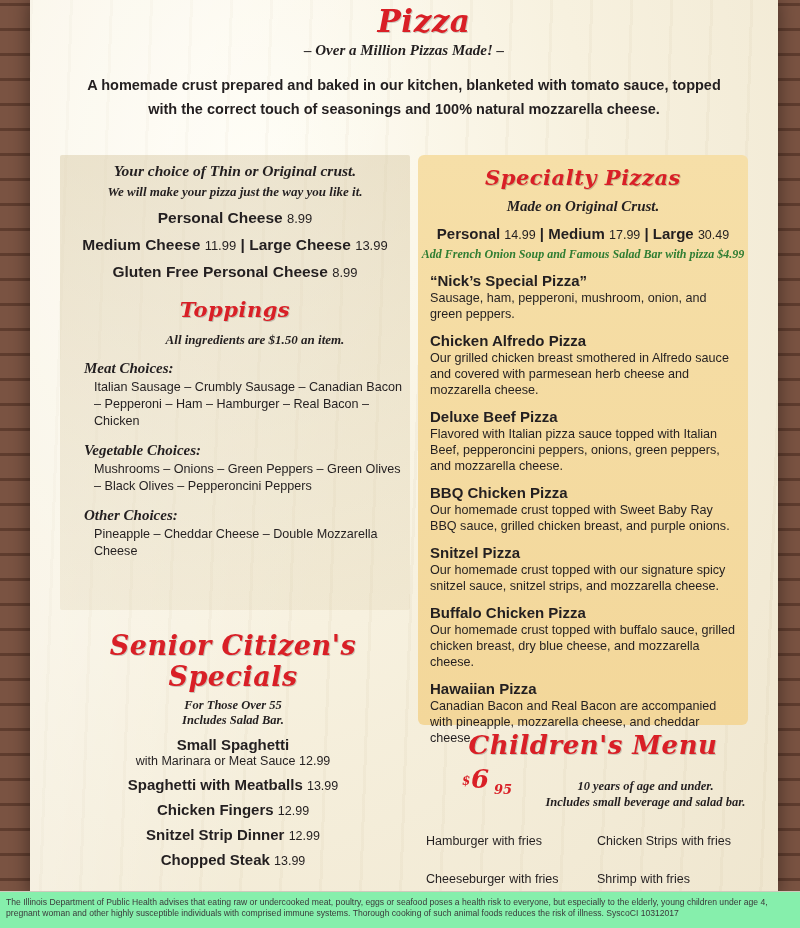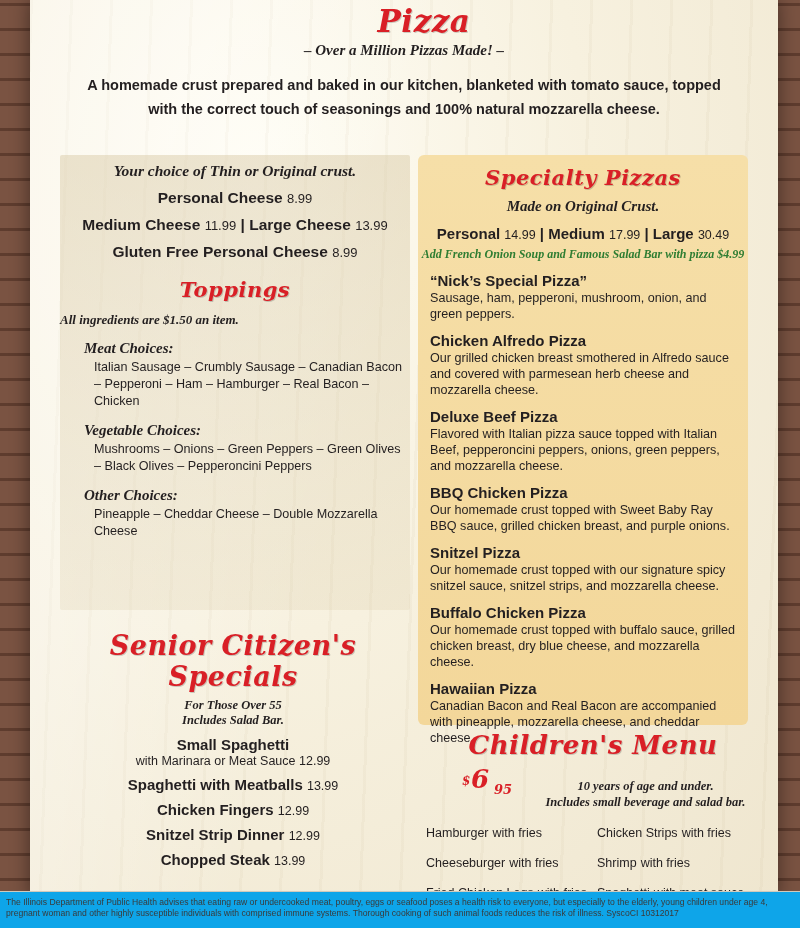--- a/index.html
+++ b/index.html
@@ -73,21 +73,21 @@
   }
   .priceline{
     text-align:center;color:#231f20;margin-top:9px;font-size:15.5px;font-weight:bold;
   }
   .priceline .amt{font-weight:normal;font-size:13px;}
   .priceline .sep{font-weight:bold;}
 
   .toppings-title{font-size:21px;margin-top:16px;}
   .ing{
     font-family:"Liberation Serif", serif;font-style:italic;font-weight:bold;
-    font-size:13px;color:#231f20;margin-top:10px;
+    font-size:13px;color:#231f20;text-align:center;margin-top:10px;margin-left:40px;
   }
   .grp{margin:12px 0 0 24px;}
   .grp h4{
     margin:0;font-family:"Liberation Serif", serif;font-style:italic;
     font-size:15px;color:#231f20;font-weight:bold;
   }
   .grp p{margin:2px 0 0 10px;font-size:12.6px;color:#231f20;line-height:17px;}
 
   
   .panel-right{
@@ -141,27 +141,27 @@
     position:absolute;left:76px;top:18px;font-family:"DejaVu Serif",serif;
     font-style:italic;color:#d91f26;font-size:13px;font-weight:bold;
   }
   .kids .age{
     position:absolute;left:105px;top:14px;width:245px;
     font-family:"Liberation Serif", serif;font-style:italic;font-weight:bold;
     font-size:12.5px;color:#231f20;text-align:center;line-height:16px;
   }
   .kids .cols{display:flex;margin-top:12px;padding-left:8px;}
   .kids .col{width:50%;}
-  .kids .kitem{font-size:14.5px;font-weight:bold;color:#231f20;margin-top:14px;}
+  .kids .kitem{font-size:14.5px;font-weight:bold;color:#231f20;margin-top:22px;}
   .kids .kitem span{font-weight:normal;font-size:12.5px;}
 
   
   .footer{
     position:absolute;left:0;bottom:0;width:800px;height:36px;
-    background:#0ea5e9;border-top:1px solid #cfcabc;
+    background:#86efac;border-top:1px solid #cfcabc;
   }
   .footer p{
     margin:5px 6px 0 6px;font-size:8.6px;line-height:11px;color:#3a3a3a;
   }
 </style>
 </head>
 <body>
 
 <div class="brick"></div>
 
@@ -169,20 +169,21 @@
   <div class="inner">
 
     <div id="hdr">
       <div class="script center title">Pizza</div>
       <div class="sub center">– Over a Million Pizzas Made! –</div>
       <div class="desc center">A homemade crust prepared and baked in our kitchen, blanketed with tomato sauce, topped with the correct touch of seasonings and 100% natural mozzarella cheese.</div>
     </div>
 
     <div class="panel-left">
       <div class="crust-head">Your choice of Thin or Original crust.</div>
+      <div class="crust-head2">We will make your pizza just the way you like it.</div>
 
       <div class="priceline">
         <span>Personal Cheese</span>
         <span class="amt">8.99</span>
       </div>
       <div class="priceline">
         <span>Medium Cheese</span>
         <span class="amt">11.99</span>
         <span class="sep"> | </span>
         <span>Large Cheese</span>

